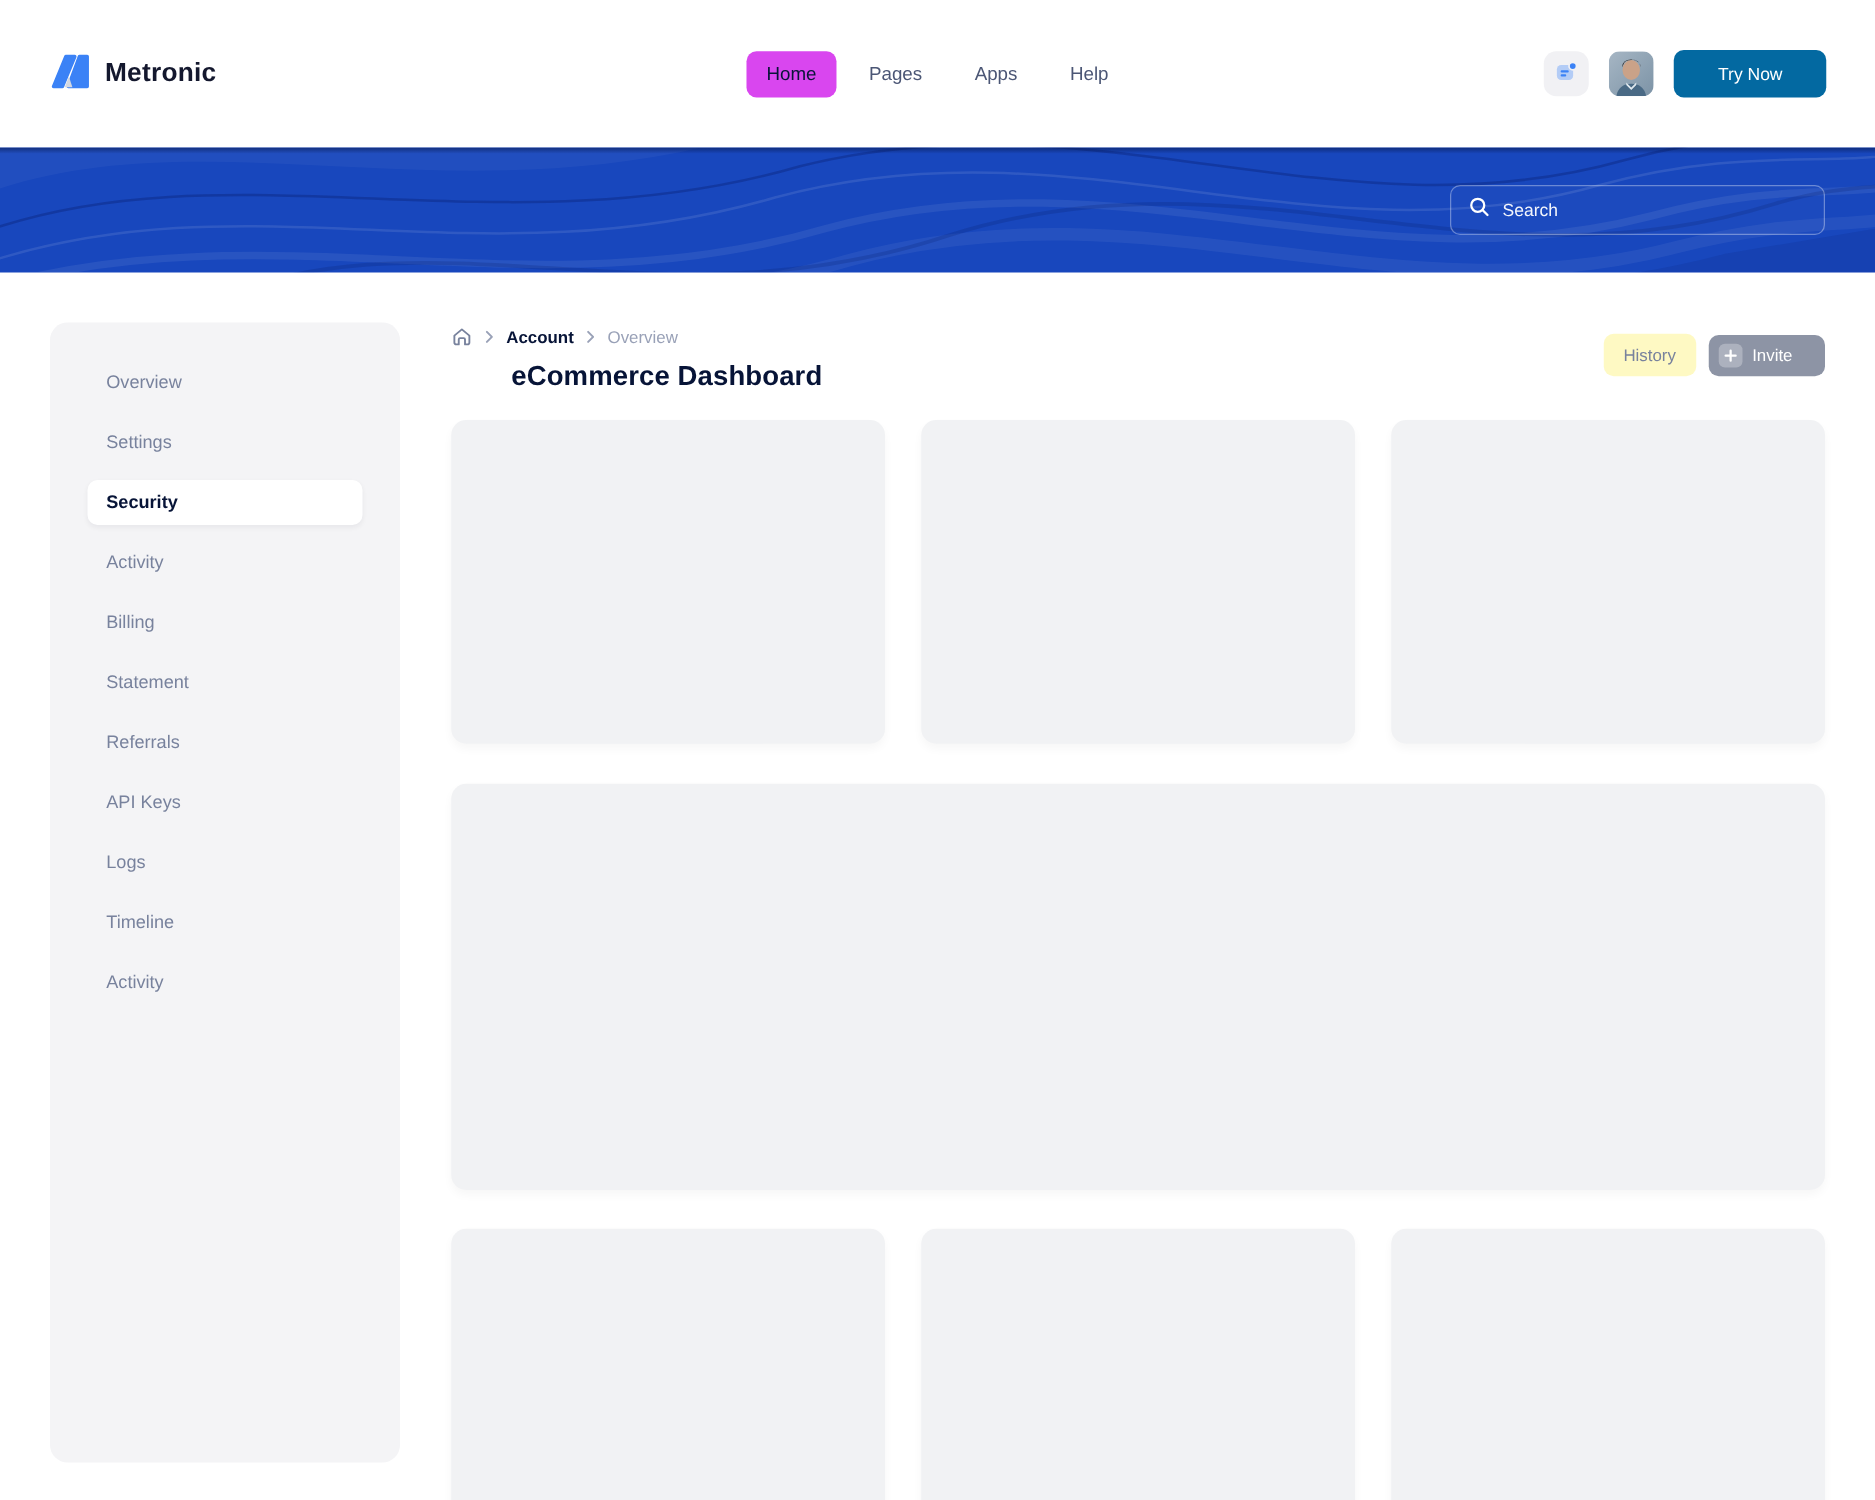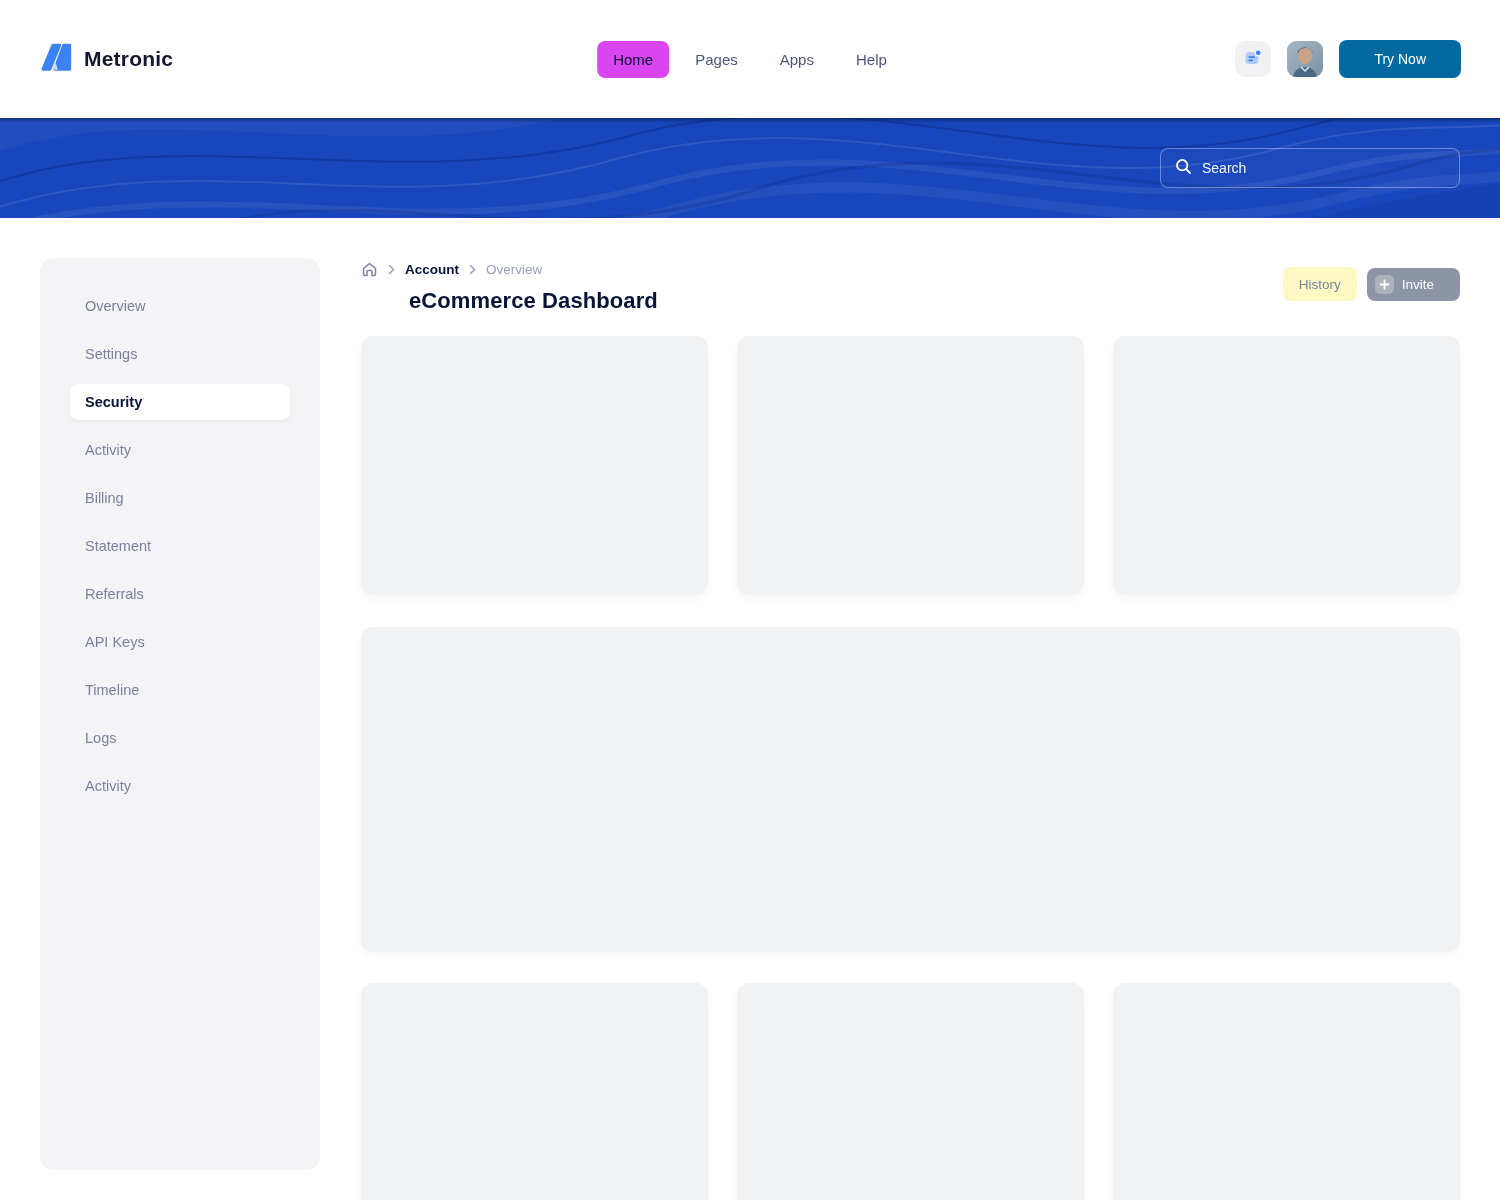--- a/index.html
+++ b/index.html
@@ -206,22 +206,22 @@
 
   <aside class="sidebar">
     <div class="side-item">Overview</div>
     <div class="side-item">Settings</div>
     <div class="side-item active">Security</div>
     <div class="side-item">Activity</div>
     <div class="side-item">Billing</div>
     <div class="side-item">Statement</div>
     <div class="side-item">Referrals</div>
     <div class="side-item">API Keys</div>
+    <div class="side-item">Logs</div>
     <div class="side-item">Timeline</div>
-    <div class="side-item">Logs</div>
     <div class="side-item">Activity</div>
   </aside>
 
   <div class="breadcrumb">
     <span style="display:flex;">
       <svg width="17" height="17" viewBox="0 0 17 17">
         <path d="M2.5 7.5 L8.5 2.5 L14.5 7.5 L14.5 13 Q14.5 14.5 13 14.5 L11 14.5 L11 10.5 Q11 9.5 10 9.5 L7 9.5 Q6 9.5 6 10.5 L6 14.5 L4 14.5 Q2.5 14.5 2.5 13 Z" fill="none" stroke="#78829d" stroke-width="1.5" stroke-linejoin="round"></path>
       </svg>
     </span>
     <span class="crumb-sep">

